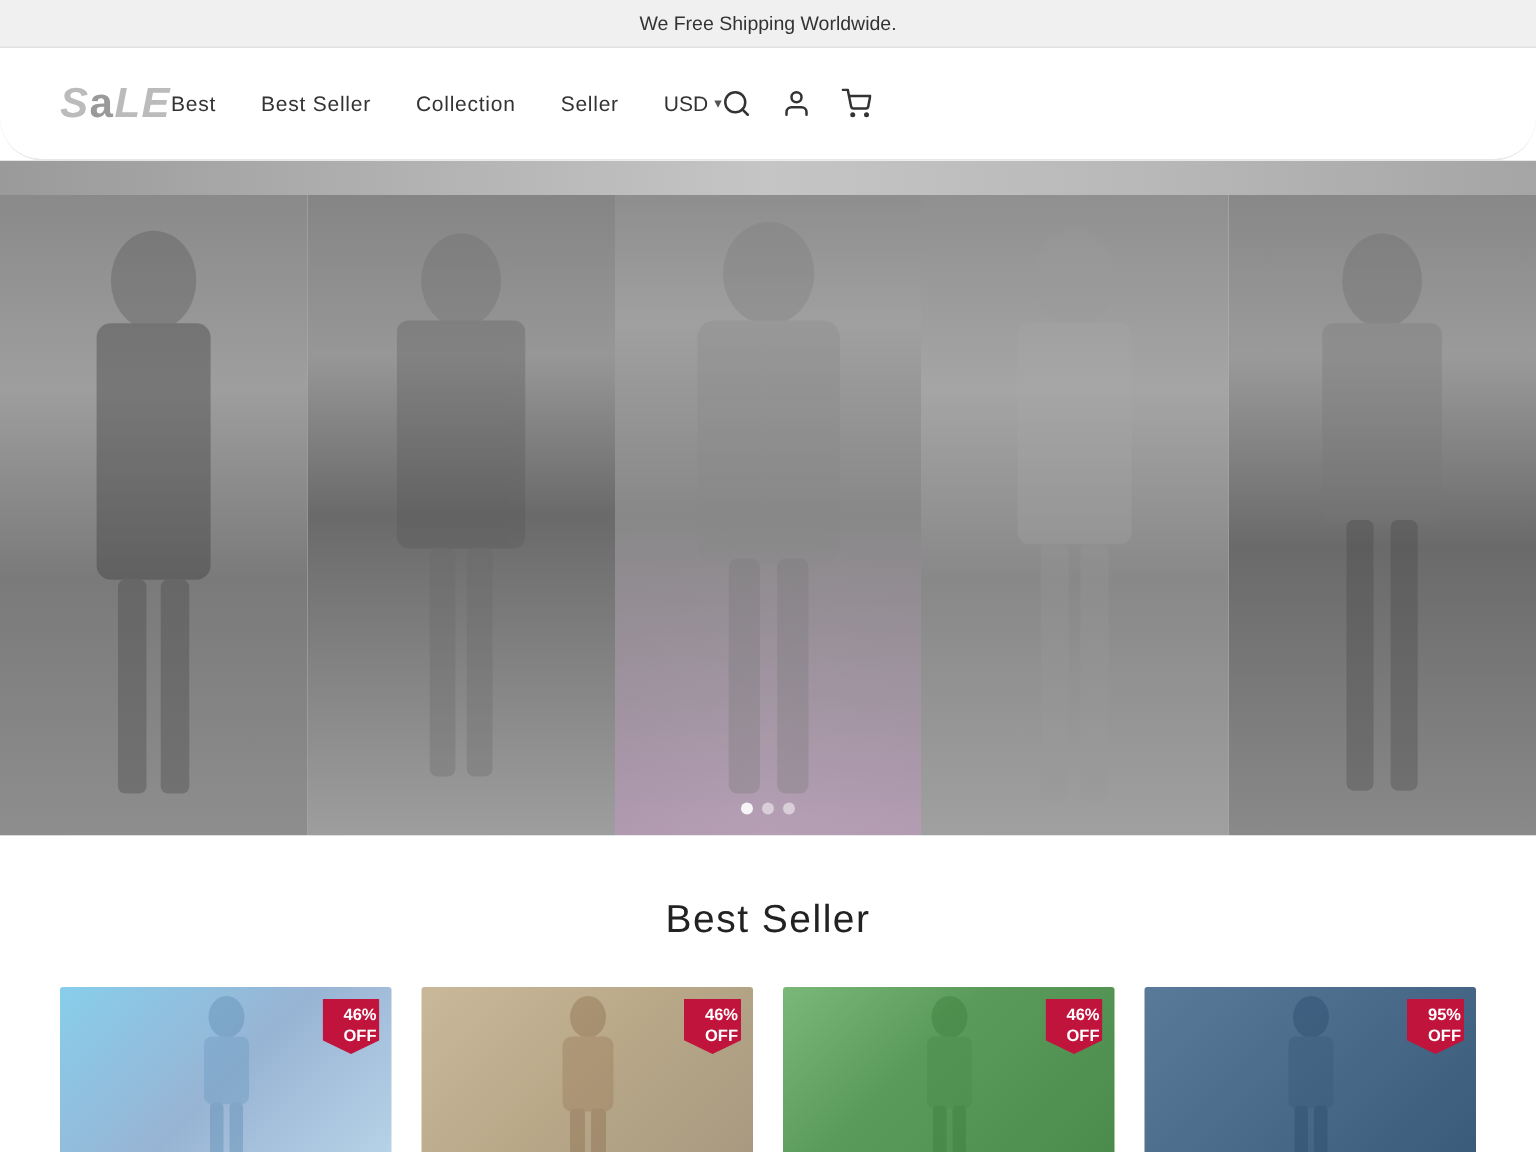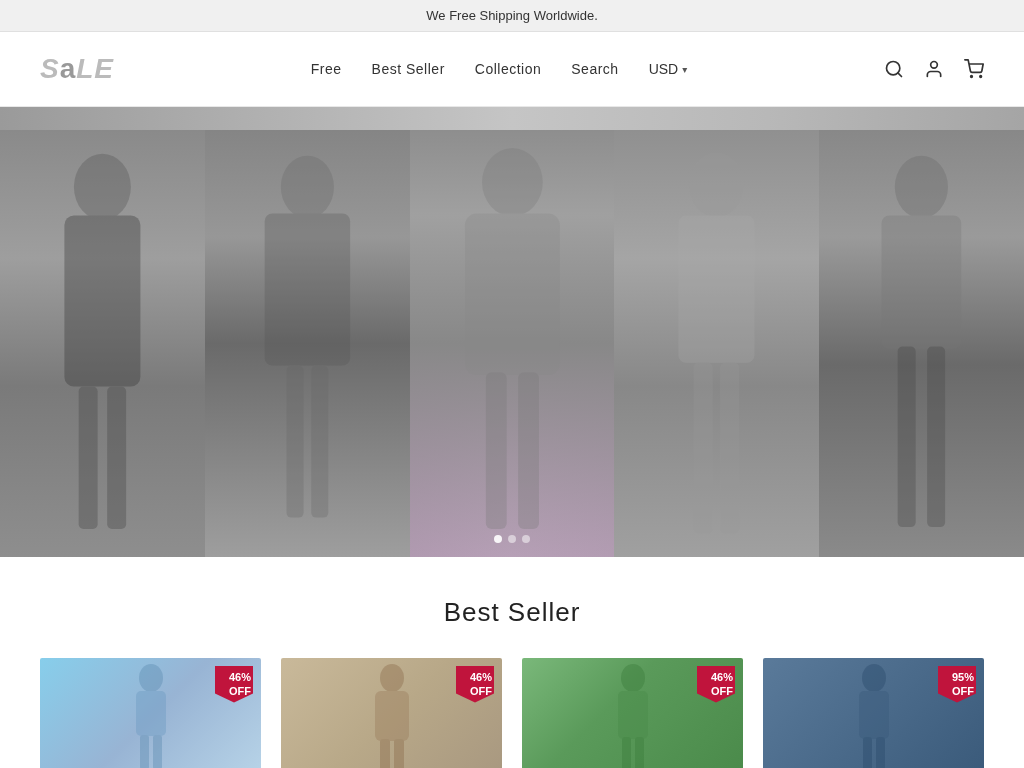--- a/index.html
+++ b/index.html
@@ -12,25 +12,25 @@
       padding: 8px;
       font-size: 13px;
       color: #333;
       border-bottom: 1px solid #e0e0e0;
     }
 
     
     header {
       display: flex;
       align-items: center;
-      justify-content: space-between;
       padding: 0 40px;
       height: 75px;
       border-bottom: 1px solid #e8e8e8;
       background: #fff;
+      border-radius: 28px;
     }
 
     .logo {
       font-size: 28px;
       font-weight: bold;
       color: #888;
       font-style: italic;
       letter-spacing: 1px;
     }
     .logo span { color: #bbb; }
@@ -234,24 +234,24 @@
     <span>We Free Shipping Worldwide.</span>
   </div>
 
   <header>
 
     <div class="logo">
       <span>S<span style="font-style:normal; color:#999;">a</span>LE</span>
     </div>
 
     <nav>
-      <a href="#">Free</a>
+      <a href="#">Best</a>
       <a href="#">Best Seller</a>
       <a href="#">Collection</a>
-      <a href="#">Search</a>
+      <a href="#">Seller</a>
 
       <div class="currency-selector">
         <span>USD</span>
         <span class="currency-arrow">▾</span>
       </div>
     </nav>
 
     <div class="header-icons">
       <div class="header-icon">
         <svg width="20" height="20" viewBox="0 0 24 24" fill="none" stroke="#333" stroke-width="2" stroke-linecap="round" stroke-linejoin="round">

